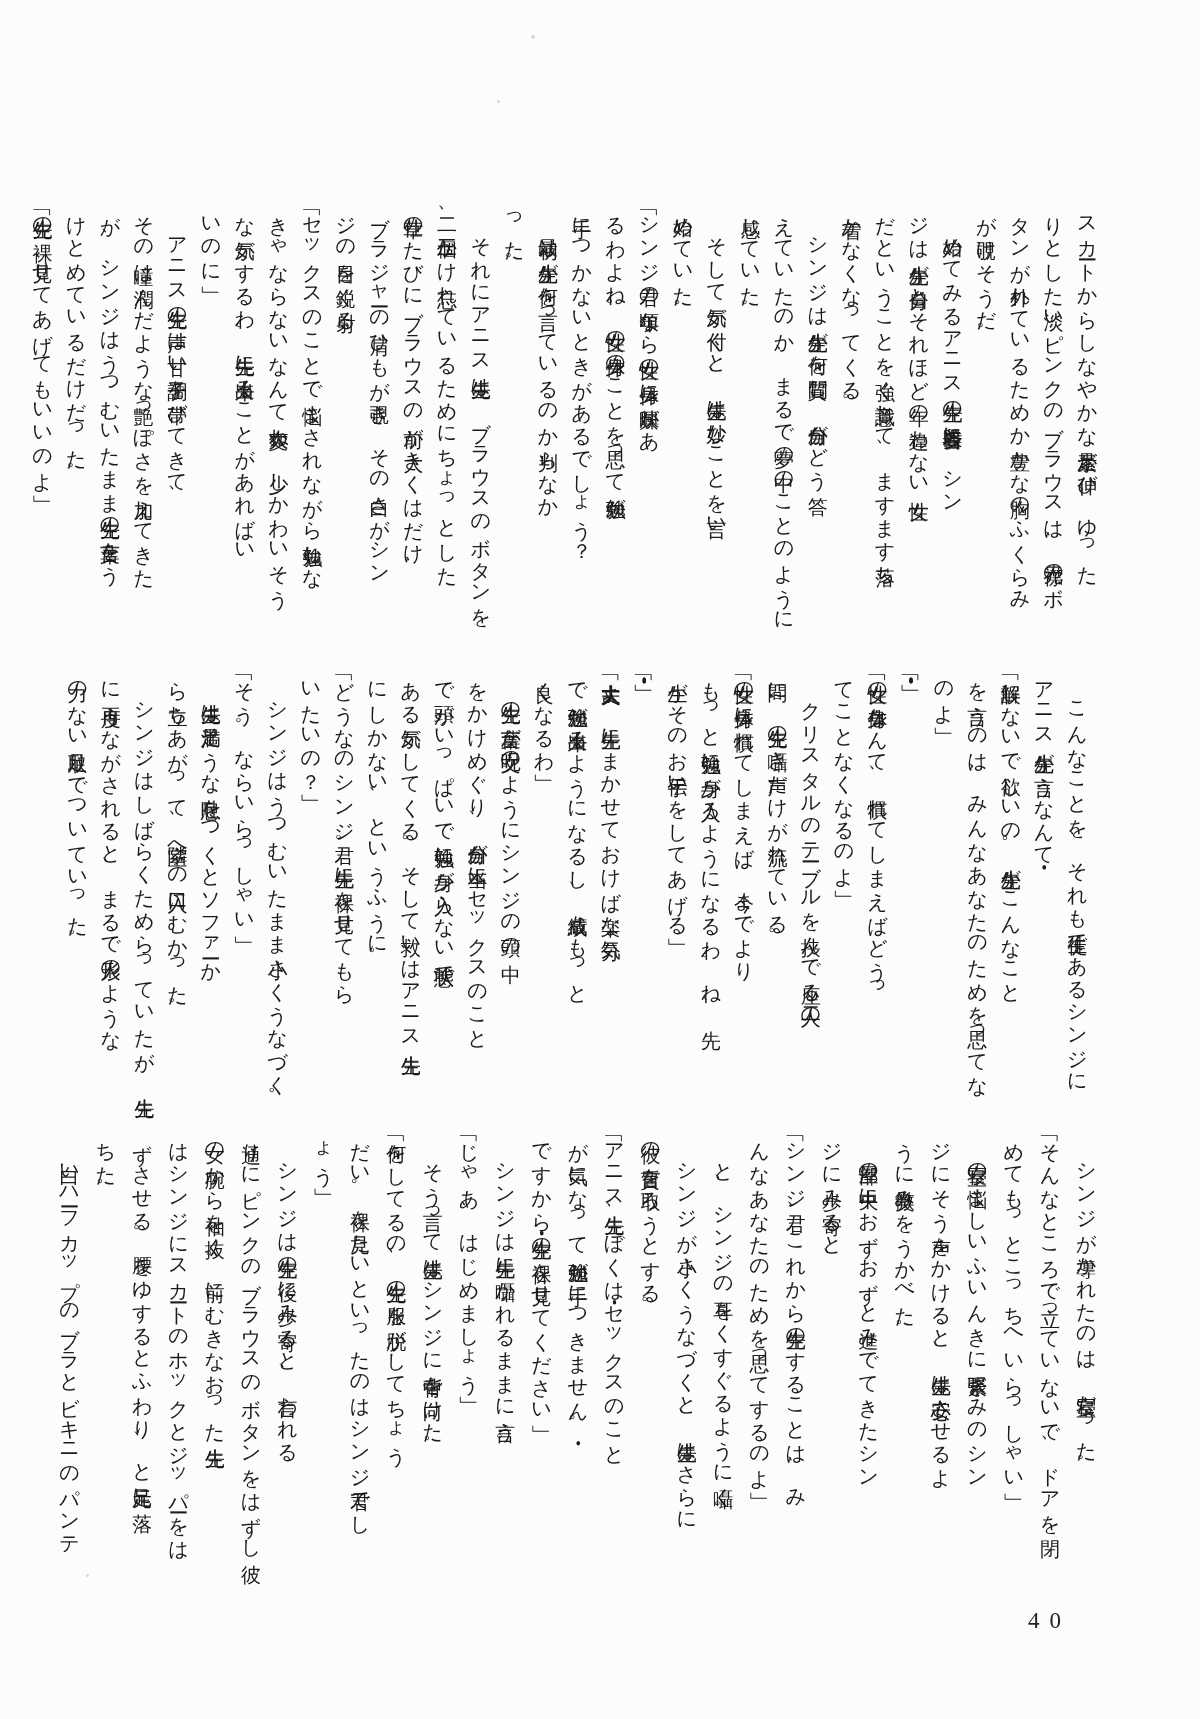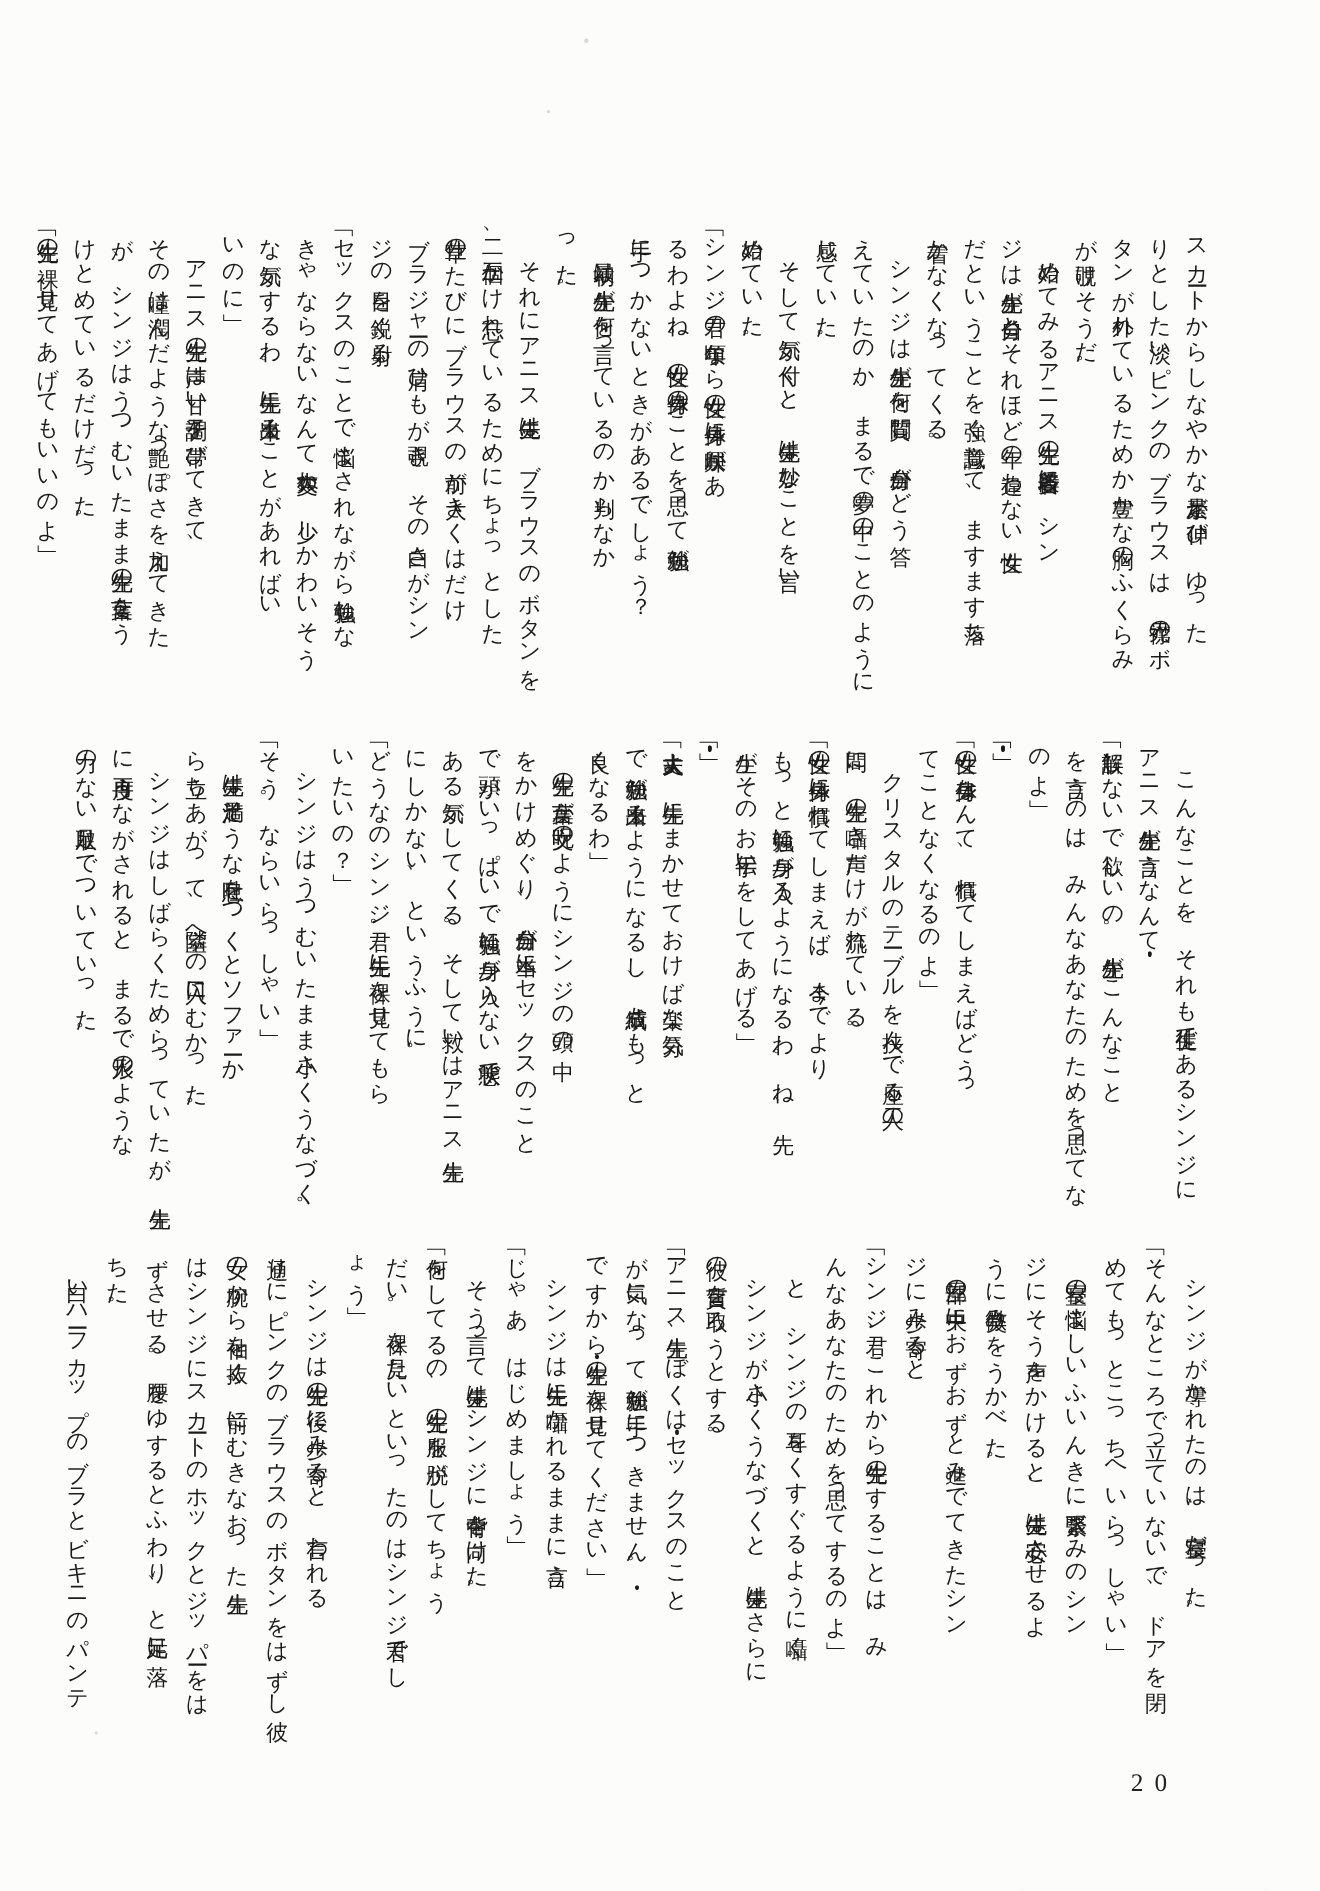--- a/index.html
+++ b/index.html
@@ -149,17 +149,17 @@
       <div class="col">だい。裸を見たいといったのはシンジ君でし</div>
       <div class="col">ょう」</div>
       <div class="col">　シンジは先生の後に歩み寄ると、言われる</div>
       <div class="col">通りにピンクのブラウスのボタンをはずし彼</div>
       <div class="col">女の腕から袖を抜く。前にむきなおった先生</div>
       <div class="col">はシンジにスカートのホックとジッパーをは</div>
       <div class="col">ずさせる。腰をゆするとふわり、と足元に落</div>
       <div class="col">ちた。</div>
       <div class="col">　白いハーフカップのブラとビキニのパンテ</div>
     </div>
-  <div class="page-number">20</div>
+  <div class="page-number">40</div>
   <div class="speck speck-1"></div>
   <div class="speck speck-2"></div>
   <div class="speck speck-3"></div>
 </div>
 
 </body></html>

